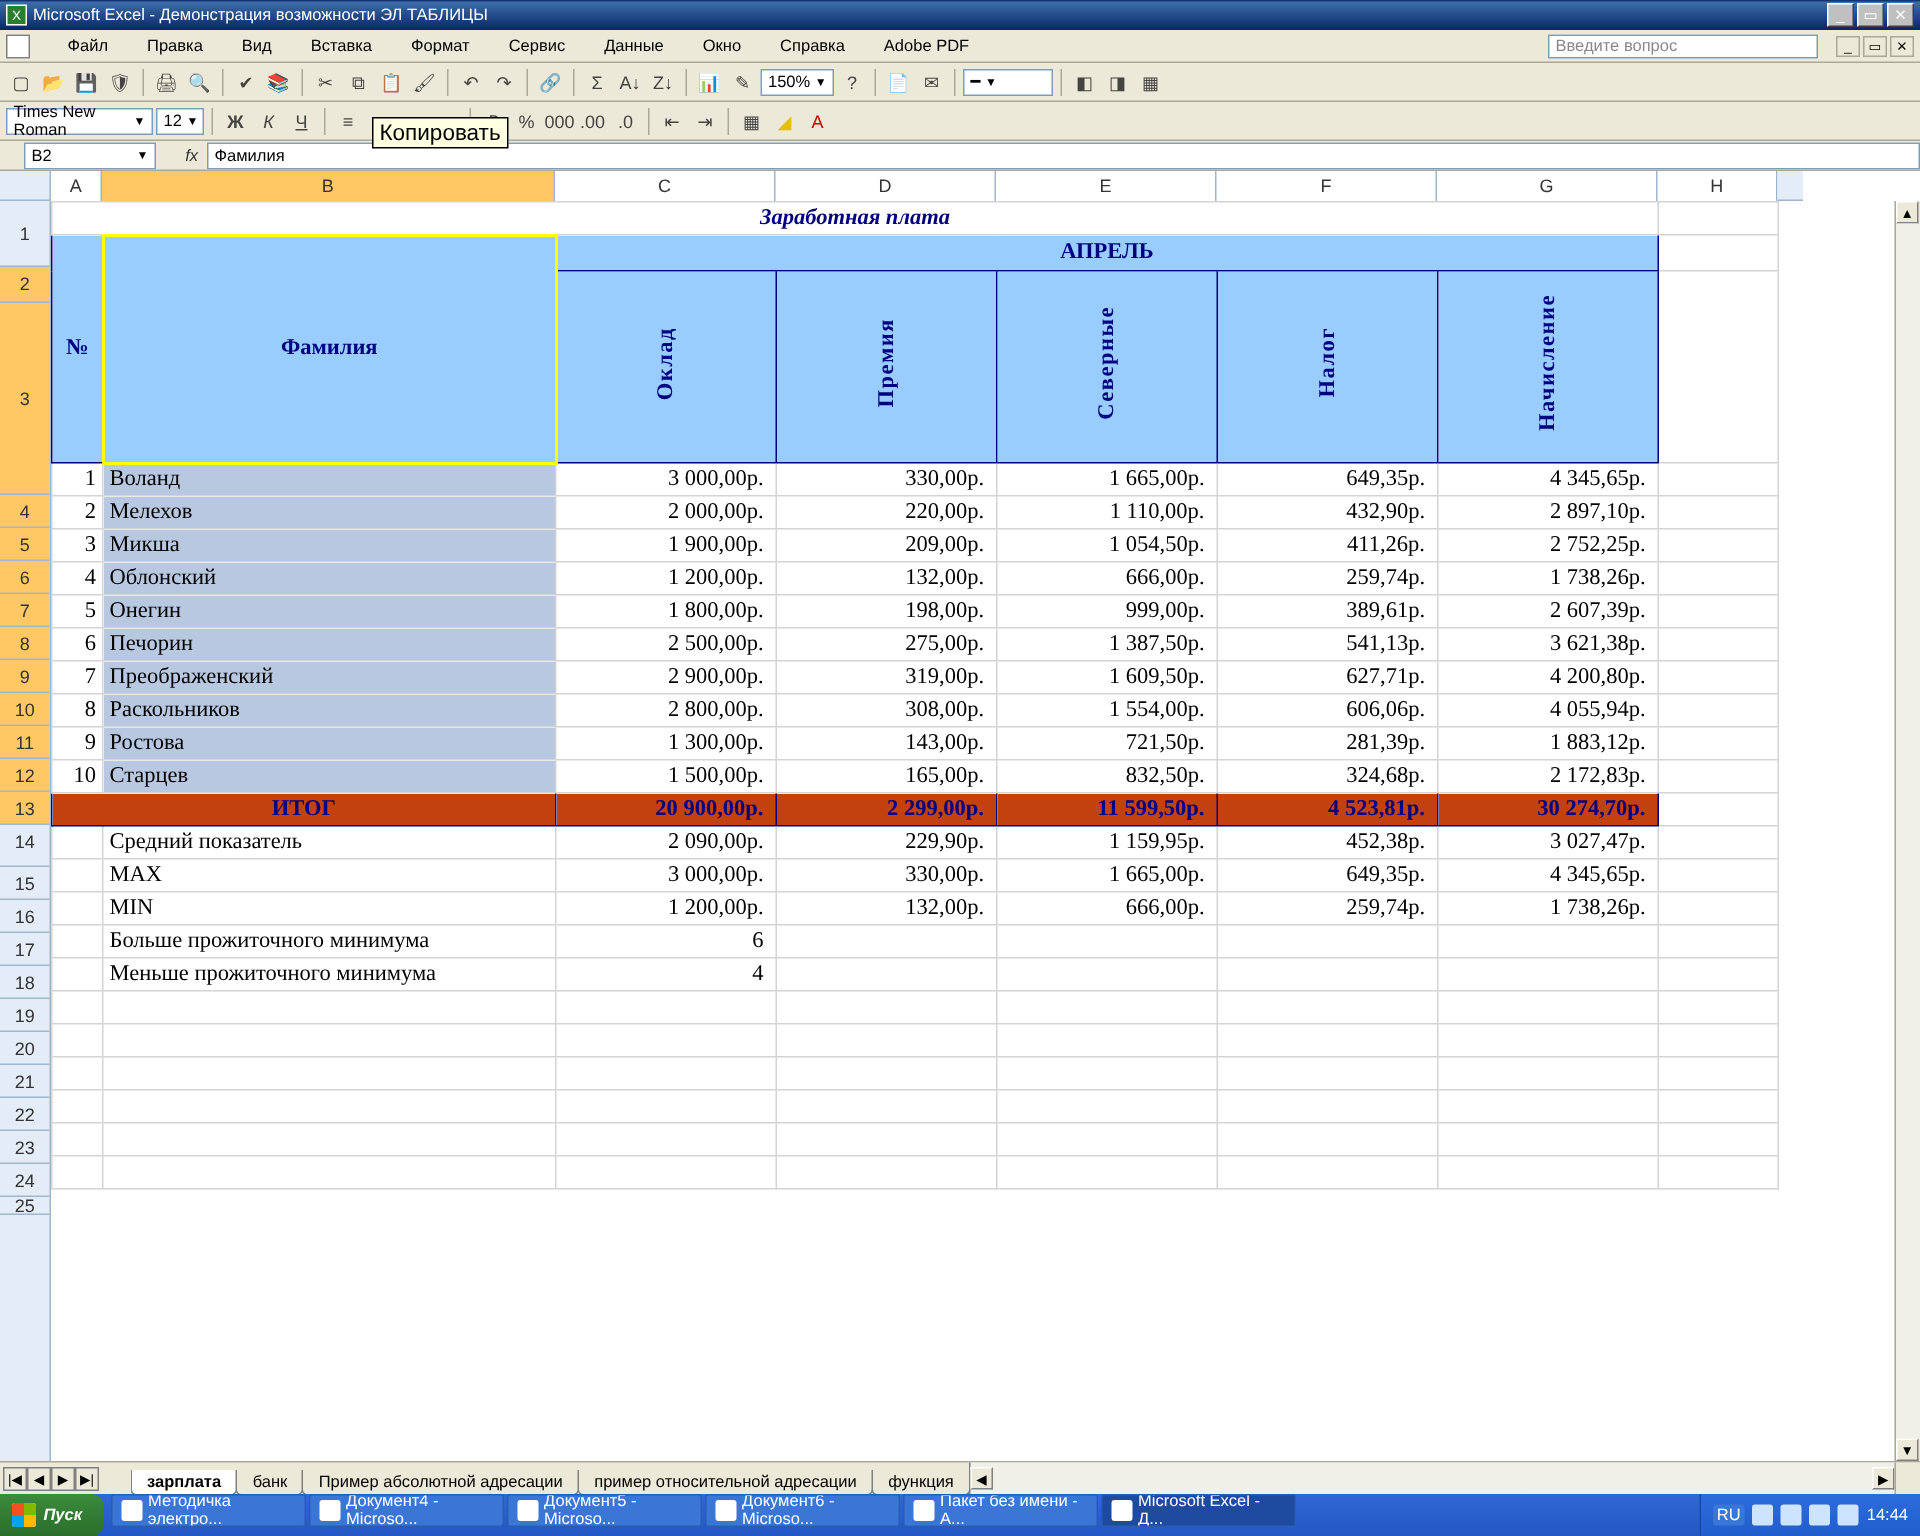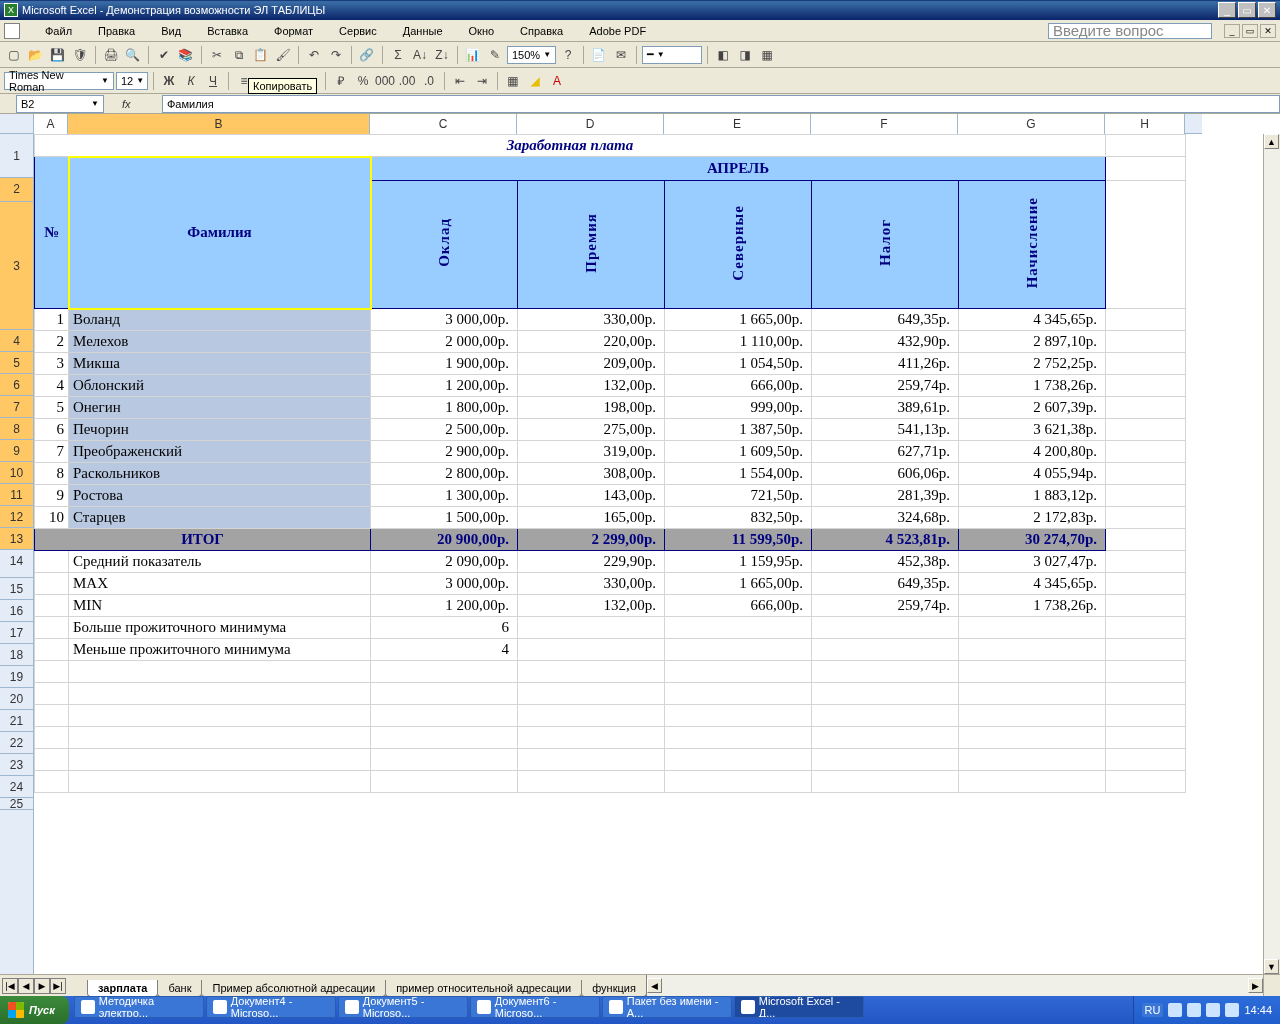--- a/index.html
+++ b/index.html
@@ -35,42 +35,42 @@
   }
   
   .menubar {
     background:#ece9d8;
     height:22px; display:flex; align-items:center; padding:0 4px; gap:12px;
     border-bottom:1px solid #aca899;
   }
   .menubar .small-icon { width:16px;height:16px;background:#fff;border:1px solid #808080;margin-right:6px; }
   .menu-item { padding:2px 7px; cursor:default; }
   .menubar .right { margin-left:auto; display:flex; align-items:center; gap:6px;}
-  .question-box { width:164px; height:16px; border:1px solid #7f9db9; background:#fff; padding:0 4px; color:#888; font-size:15px; line-height:14px;}
+  .question-box { width:180px; height:16px; border:1px solid #7f9db9; background:#fff; padding:0 4px; color:#888; font-size:11px; line-height:14px;}
   .mdi-controls { display:flex; gap:2px; margin-left:6px;}
   .mdi-btn { width:16px;height:14px;background:#ece9d8;border:1px solid #aca899;font-size:9px;display:flex;align-items:center;justify-content:center;}
   
   .toolbar { background:#ece9d8; height:26px; display:flex; align-items:center; padding:0 4px; gap:2px; border-bottom:1px solid #aca899; }
   .tb-btn { width:20px; height:20px; border:1px solid transparent; display:flex;align-items:center;justify-content:center;font-size:12px;color:#444; background:#ece9d8;}
   .tb-sep { width:1px; height:18px; background:#aca899; margin:0 3px;}
   .tb-combo { height:18px; border:1px solid #7f9db9; background:#fff; font-size:11px; padding:0 4px; display:flex;align-items:center;}
   .tb-combo .arrow{ margin-left:3px; font-size:8px;color:#000;}
-  .font-combo { width:110px; }
+  .font-combo { width:98px; }
   .size-combo { width:32px; justify-content:space-between;}
   .bold { font-weight:bold;}
   .italic { font-style:italic;}
   .underline { text-decoration:underline;}
   .tooltip-copy {
     position:absolute; left:248px; top:78px; background:#ffffe1; border:1px solid #000;
-    padding:1px 4px; font-size:11px; z-index:50;text-align:right;
+    padding:1px 4px; font-size:15px; z-index:50;text-align:right;
   }
   
   .formula-row { background:#ece9d8; height:20px; display:flex; align-items:center; border-bottom:1px solid #aca899;}
   .namebox { width:88px; height:18px; background:#fff; border:1px solid #7f9db9; margin-left:16px; padding:0 4px; font-size:11px; display:flex;align-items:center; justify-content:space-between;}
-  .fx { width:22px; text-align:left; font-style:italic; color:#333; margin:0 18px;}
+  .fx { width:22px; text-align:right; font-style:italic; color:#333; margin:0 6px;}
   .formula-input { flex:1; height:18px; background:#fff; border:1px solid #7f9db9; padding:0 4px; font-size:11px; display:flex;align-items:center;}
   .rowhdr-col { width:34px; background:#e4ecf7; border-right:1px solid #9eb6ce;}
   .corner { width:34px; height:20px; background:#e4ecf7; border-right:1px solid #9eb6ce; border-bottom:1px solid #9eb6ce;}
   .colhdr { border-right:1px solid #9eb6ce; text-align:center; line-height:20px; font-size:12px; color:#333;}
   .rowhdr { height:22px; border-bottom:1px solid #9eb6ce; text-align:center; line-height:22px; font-size:12px; color:#333;}
   .rowhdr.sel, .colhdr.sel { background:#ffc864;}
   table.sheet-grid { border-collapse:collapse; table-layout:fixed;}
   table.sheet-grid td { border:1px solid #d4d4d4; height:22px; padding:0 4px; font-size:15px; font-family:"Times New Roman", serif; overflow:hidden; white-space:nowrap;}
   .col-A{width:34px;} .col-B{width:302px;} .col-C{width:147px;} .col-D{width:147px;} .col-E{width:147px;} .col-F{width:147px;} .col-G{width:147px;} .col-H{width:80px;}
 
@@ -80,21 +80,21 @@
   .hdr-month { font-size:18px; }
   .hdr-vert { font-size:16px; }
   .hdr-num { font-size:16px;}
   .hdr-fam { font-size:18px;}
   .vert-text { writing-mode:vertical-rl; transform:rotate(180deg); display:inline-block; line-height:1; letter-spacing:1px;}
   .yellow-sel { outline:2px solid #ffff00; outline-offset:-1px;}
   .sel-fill { background:#b8c8e0;}
   .num-col { text-align:right; font-size:15px; color:#000;}
   .data-cell { text-align:right; font-size:15px; padding-right:8px !important;}
   .name-cell { text-align:left; font-size:15px;}
-  .itog-row td { background:#a3a3a3; border:1px solid #000080 !important; font-weight:bold; color:#000080; font-size:16px;}
+  .itog-row td { background:#c2410c; border:1px solid #000080 !important; font-weight:bold; color:#000080; font-size:16px;}
   .itog-label { text-align:center;}
   .stat-label{ text-align:left; font-size:15px;}
   .blank-row td{ background:#fff;}
   
   .vscroll { width:17px; background:#ece9d8; border-left:1px solid #aca899; position:relative;}
   .vscroll .arrow, .hscroll .arrow { background:#ece9d8; border:1px solid #fff; border-right-color:#808080; border-bottom-color:#808080; width:15px;height:15px;display:flex;align-items:center;justify-content:center;font-size:9px;}
   .vscroll .track{ flex:1; background:#f0f0e8;}
   .hscroll-row{ height:22px; display:flex; background:#ece9d8; border-top:1px solid #aca899;}
   .tab-nav{ display:flex; align-items:center; gap:0; padding-left:2px;}
   .tab-nav-btn{ width:16px;height:16px;border:1px solid #808080;background:#ece9d8;font-size:9px;display:flex;align-items:center;justify-content:center;}

